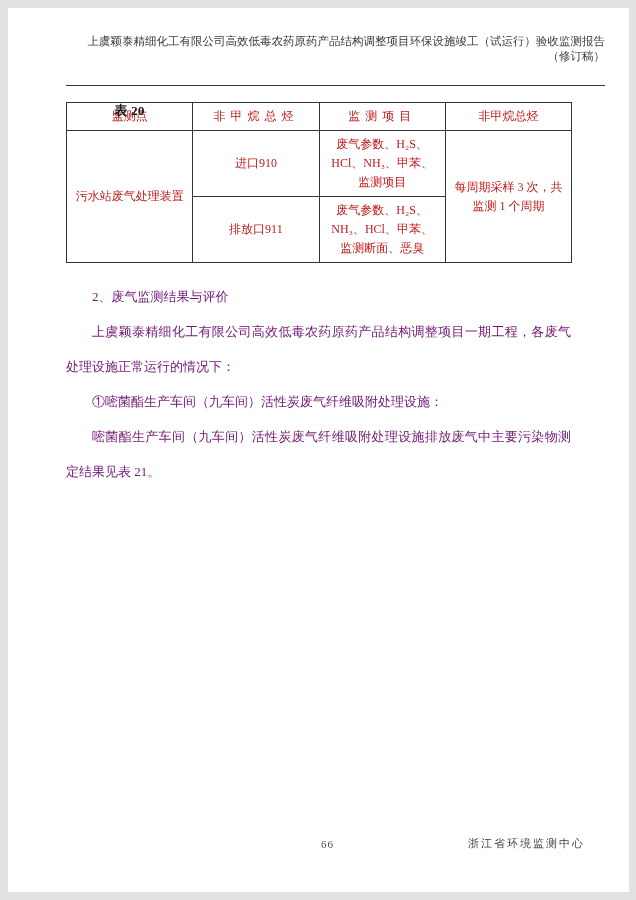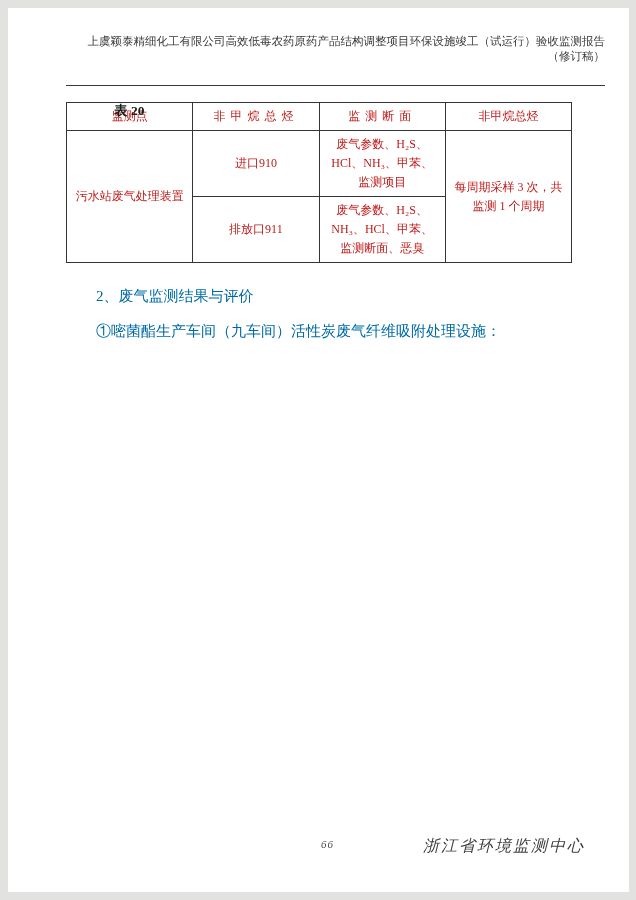--- a/index.html
+++ b/index.html
@@ -59,43 +59,42 @@
     line-height: 19px;
   }
   table.monitor-table th { font-weight: normal; height: 26px; }
   th.spaced { letter-spacing: 5px; }
   td.point-cell { width: 77px; padding: 4px 12px; line-height: 21px; }
   td.section-cell { width: 87px; }
   td.items-cell { width: 223px; height: 42px; line-height: 22px; }
   td.freq-cell { width: 117px; padding: 4px 12px; line-height: 24px; }
   .body-text {
     margin: 0 58px;
-    font-size: 15px;
+    font-size: 13px;
     line-height: 35px;
-    color: #0369a1;
+    color: #701a75;
     text-align: justify;
   }
   .body-text p { text-indent: 2em; }
   .section-heading { margin-top: 16px; }
   .doc-footer {
     position: absolute;
     left: 58px; right: 40px; bottom: 42px;
     font-size: 11px;
     color: #4a4a4a;
-    font-style: italic;
   }
   .page-number {
     display: block;
     text-align: center;
     letter-spacing: 1px;
   }
   .footer-org {
     position: absolute;
     right: 4px; top: -2px;
-    font-size: 16px;
+    font-size: 11px;
     letter-spacing: 2px;
     color: #3f3f3f;
   }
 </style>
 </head>
 <body>
 
 <div class="scan-page">
   <div class="paper">
 
@@ -103,41 +102,43 @@
 
     <div class="table-caption">
       <span class="caption-label">表 20</span>
     </div>
 
     <table class="monitor-table">
       <thead>
         <tr>
           <th>监测点</th>
           <th class="spaced">非甲烷总烃</th>
-          <th class="spaced">监测断面</th>
+          <th class="spaced">监测项目</th>
           <th>非甲烷总烃</th>
         </tr>
       </thead>
       <tbody>
         <tr>
           <td class="point-cell" rowspan="2">污水站废气处理装置</td>
           <td class="section-cell">进口910</td>
           <td class="items-cell">废气参数、H₂S、HCl、NH₃、甲苯、监测项目</td>
           <td class="freq-cell" rowspan="2">每周期采样 3 次，共监测 1 个周期</td>
         </tr>
         <tr>
           <td class="section-cell">排放口911</td>
           <td class="items-cell">废气参数、H₂S、NH₃、HCl、甲苯、监测断面、恶臭</td>
         </tr>
       </tbody>
     </table>
 
     <div class="body-text">
       <p class="section-heading">2、废气监测结果与评价</p>
+      <p>上虞颖泰精细化工有限公司高效低毒农药原药产品结构调整项目一期工程，各废气处理设施正常运行的情况下：</p>
       <p>①嘧菌酯生产车间（九车间）活性炭废气纤维吸附处理设施：</p>
+      <p>嘧菌酯生产车间（九车间）活性炭废气纤维吸附处理设施排放废气中主要污染物测定结果见表 21。</p>
     </div>
 
     <div class="doc-footer">
       <span class="page-number">66</span>
       <span class="footer-org">浙江省环境监测中心</span>
     </div>
 
   </div>
 </div>
 

